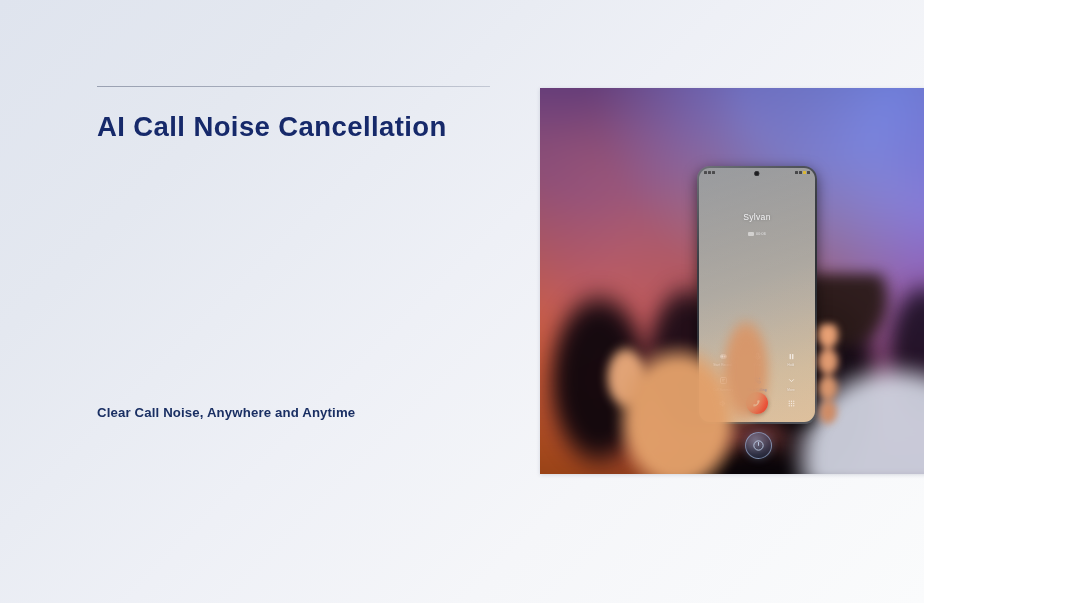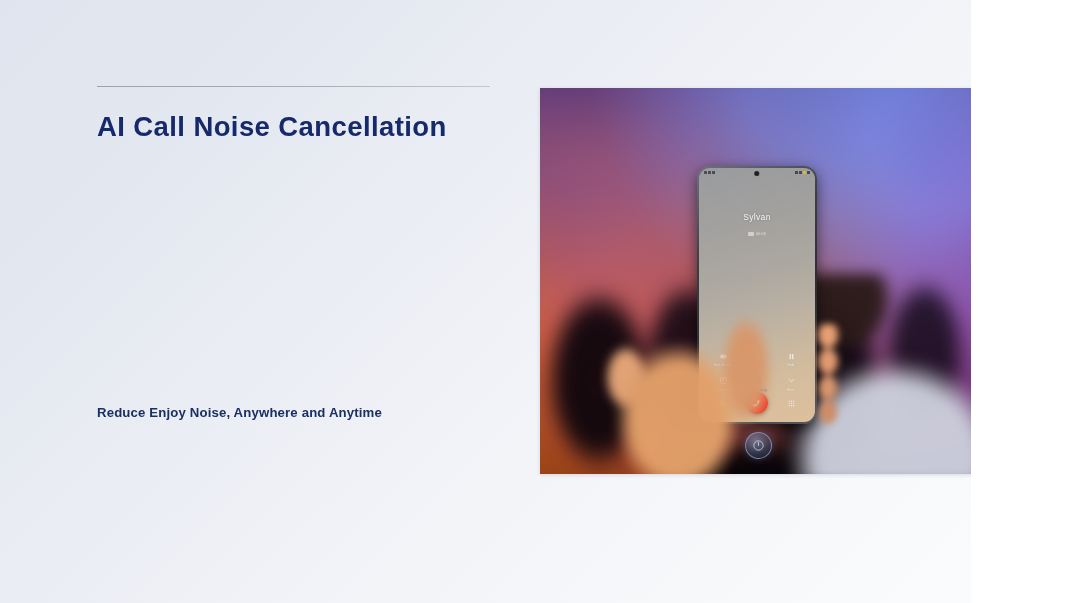--- a/index.html
+++ b/index.html
@@ -14,21 +14,20 @@
     background: #ffffff;
   }
 
   .slide {
     position: relative;
     width: 924px;
     height: 603px;
     background:
       linear-gradient(135deg, #dfe4ee 0%, #e4e8f0 22%, #eef0f6 48%, #f5f6f9 70%, #fafbfc 100%);
     overflow: hidden;
-    padding-left: 47px;
   }
 
   
   .left-col {
     position: absolute;
     left: 97px;
     top: 86px;
     width: 396px;
   }
 
@@ -285,21 +284,21 @@
 <body>
 
 <div class="slide">
 
   <div class="left-col">
     <div class="title-rule"></div>
     <h1 class="slide-title">AI Call Noise Cancellation</h1>
   </div>
 
   <div class="body-block">
-    <div class="sub-title">Reduce Enjoy Noise, Anywhere and Anytime</div>
+    <div class="sub-title">Clear Call Noise, Anywhere and Anytime</div>
   </div>
 
   <div class="photo-panel">
     <div class="crowd"></div>
     <div class="crowd-silhouettes"></div>
     <div class="crowd-person"></div>
 
     <div class="phone" style="left:157px; top:78px; position:absolute;">
       <div class="phone-screen">
 

